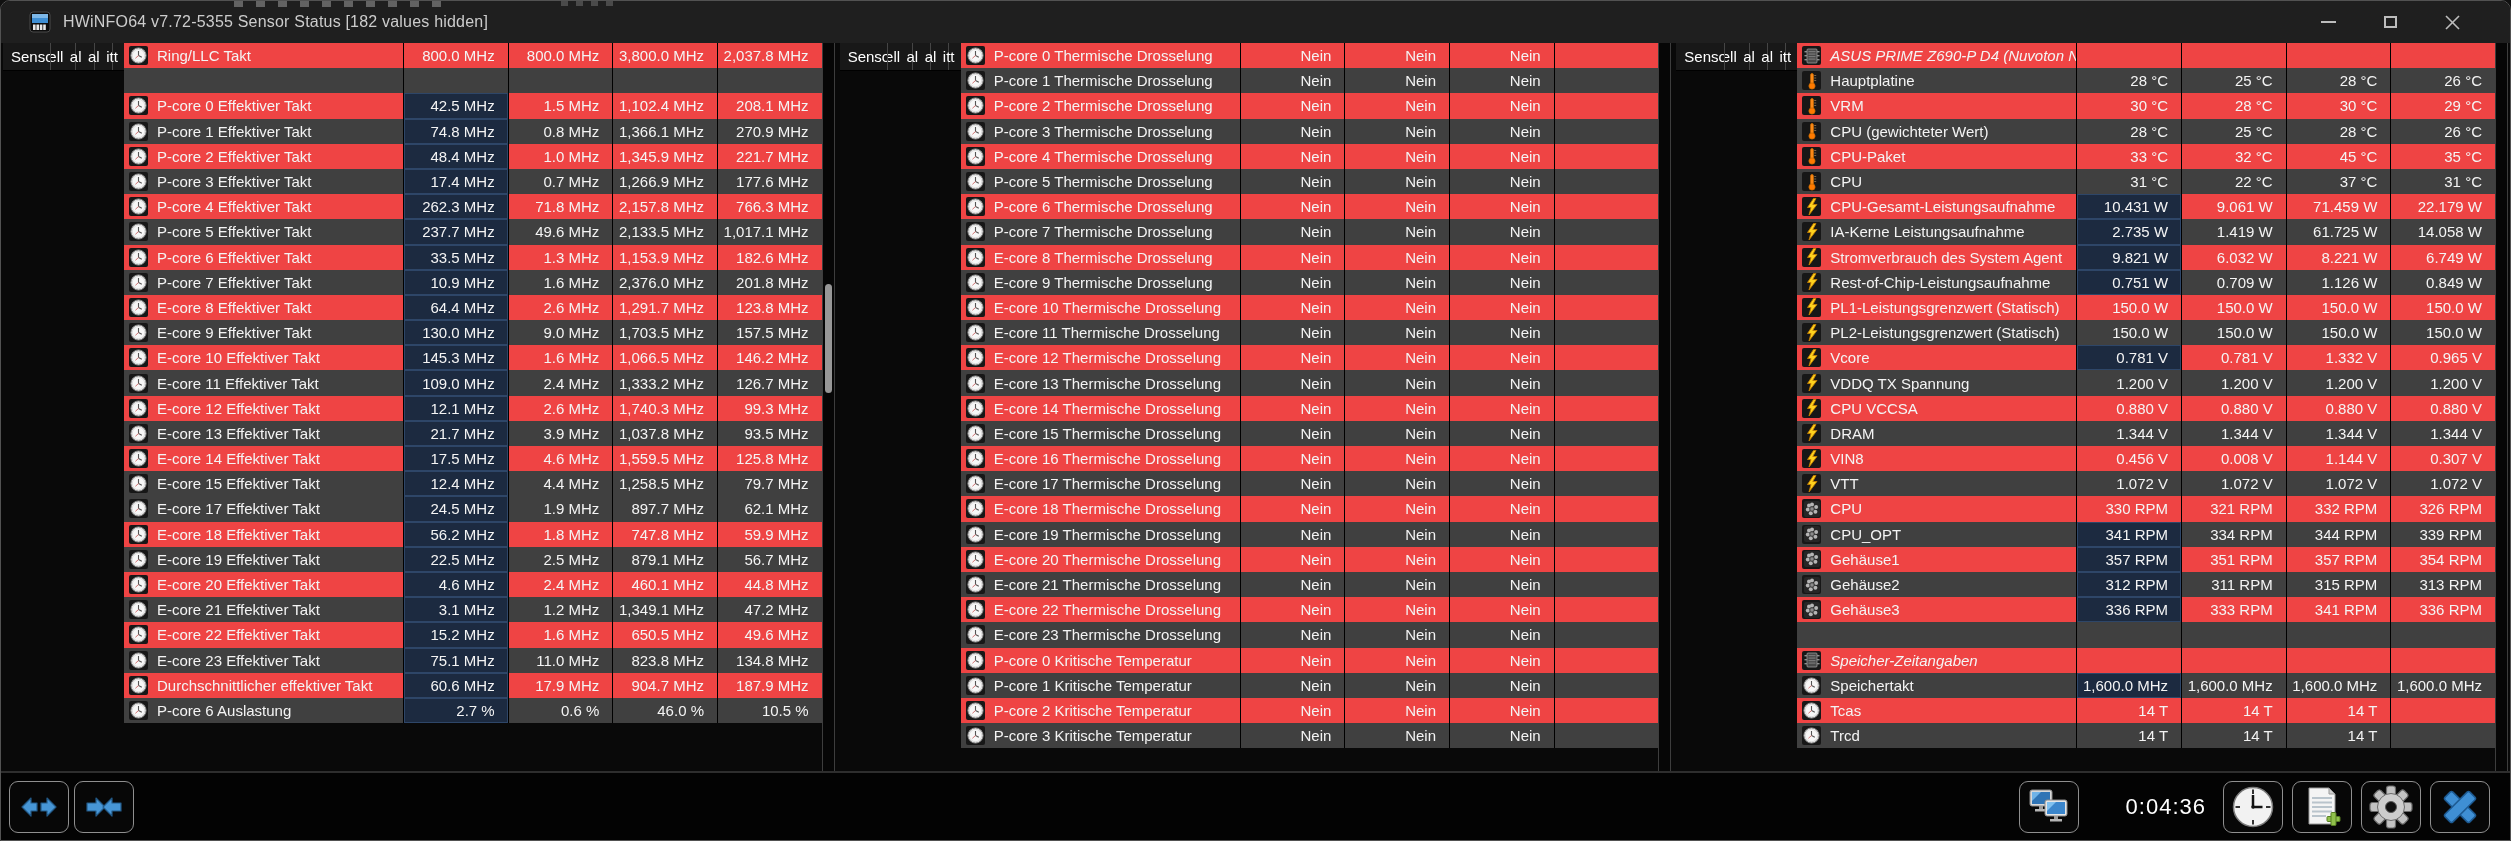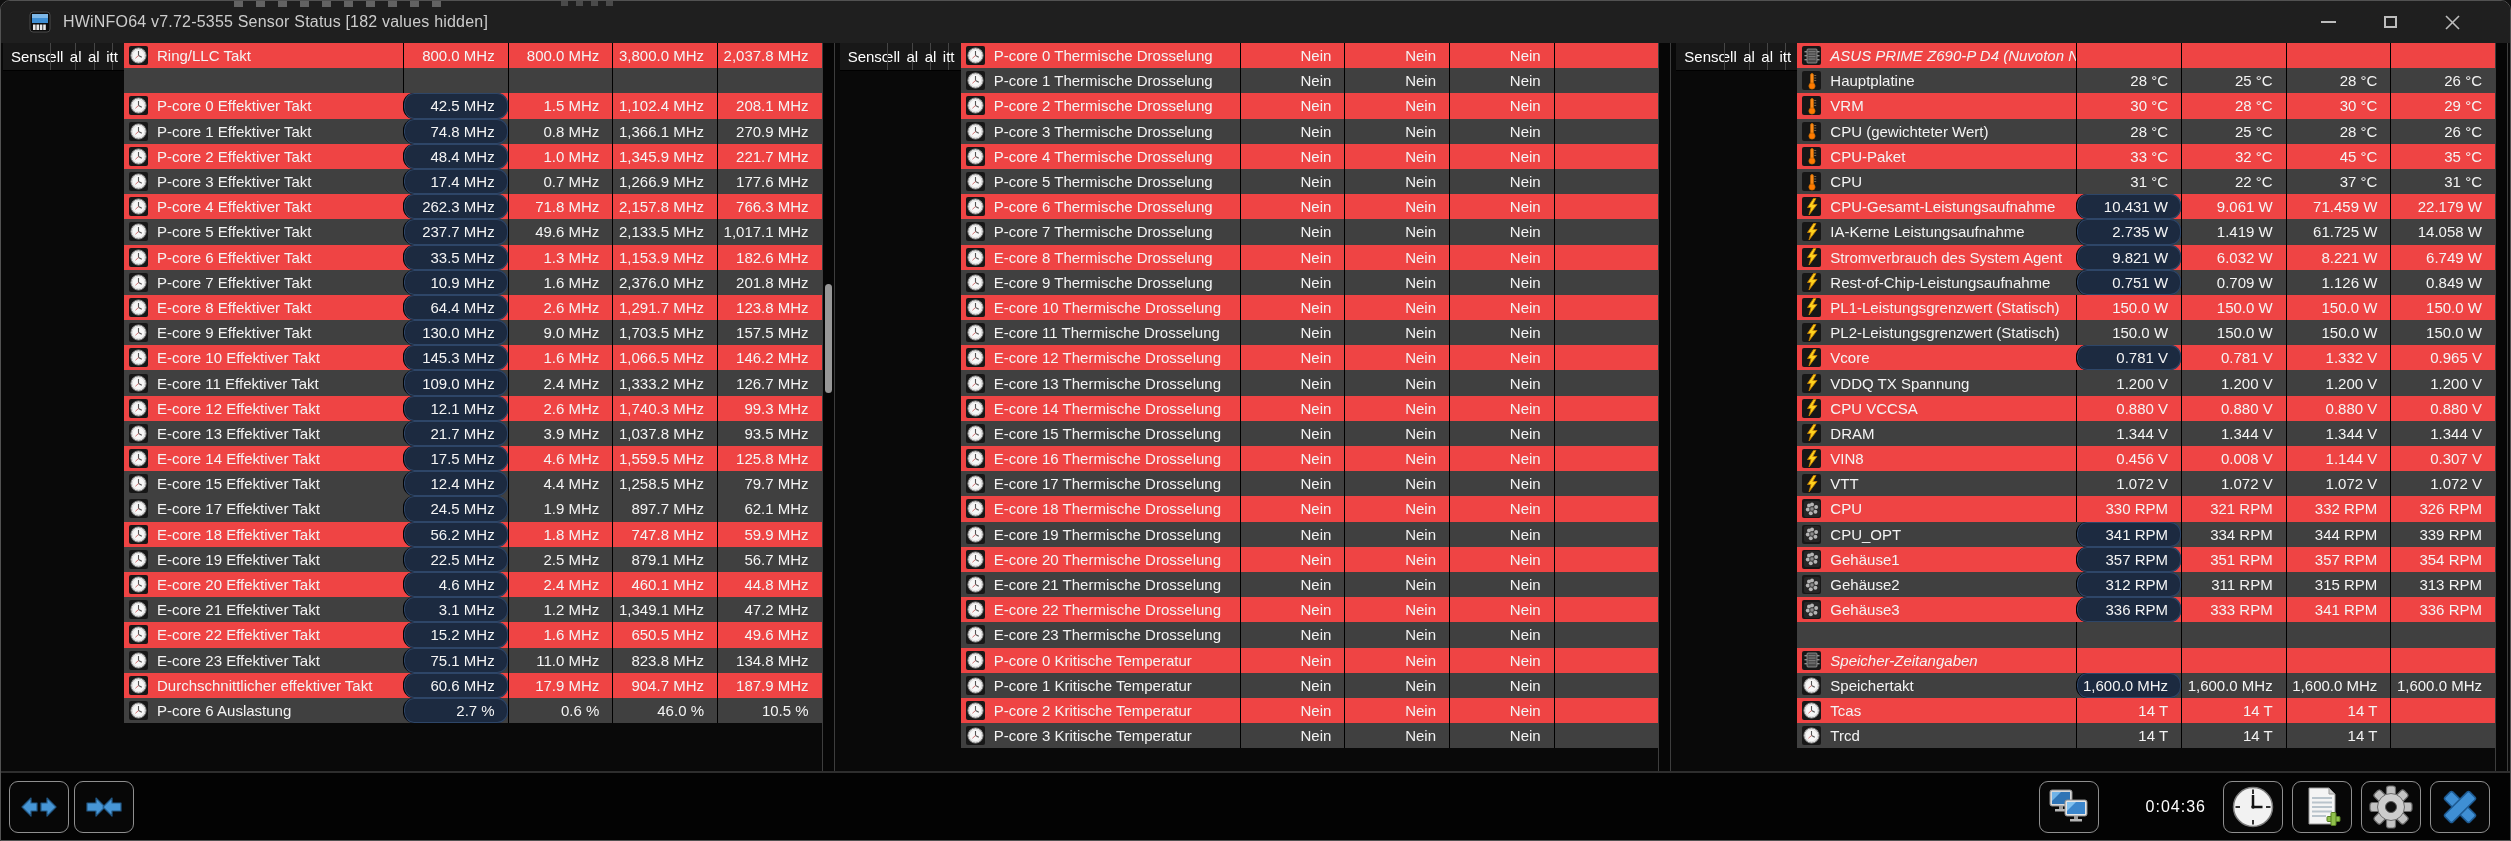--- a/index.html
+++ b/index.html
@@ -25,32 +25,32 @@
   .panel-main { flex:1; min-width:0; display:flex; flex-direction:row; }
   .phead { height:28px; flex:0 0 28px; display:grid; grid-template-columns:40% 15% 15% 15% 15%; background:#181818; border-bottom:1px solid #000; }
   .phcell { color:#ffffff; font-size:15px; display:flex; align-items:center; justify-content:flex-end; padding:0 12px; border-right:1px solid #454545; white-space:nowrap; overflow:hidden; }
   .phcell.first { justify-content:flex-start; padding-left:8px; }
   .rows { flex:1; overflow:hidden; }
   .row { height:25.2px; display:grid; grid-template-columns:40% 15% 15% 15% 15%; }
   .row.light { background:#ef4444; }
   .row.dark  { background:#404040; }
   .cell { font-size:15px; color:#f4f4f4; display:flex; align-items:center; justify-content:flex-end; padding-right:13px; border-left:1px solid #000; white-space:nowrap; overflow:hidden; }
   .cell.label { justify-content:flex-start; padding-left:5px; padding-right:4px; gap:9px; border-left:none; }
-  .cell.hl { background:#1c2a40; box-shadow:inset 0 0 0 1px #2e4668;border-radius:11px; }
+  .cell.hl { background:#1c2a40; box-shadow:inset 0 0 0 1px #2e4668; }
   .row.section .txt { font-style:italic; }
   .icon-tile { width:19px; height:19px; flex:0 0 19px; display:flex; align-items:center; justify-content:center; background:#171717; border-radius:2px; }
   .gutter { width:13px; flex:0 0 13px; background:#060606; border-left:1px solid #3d3d3d; border-right:1px solid #3d3d3d; position:relative; }
   .thumb { position:absolute; left:2px; width:7px; border-radius:4px; background:#979797; }
 
   
   .toolbar { flex:1; border-top:2px solid #2e2e2e; background:#030303; display:flex; align-items:center; padding:0 8px; }
   .tbtn { width:60px; height:52px; background:#070707; border:1px solid #8f8f8f; border-radius:9px; display:flex; align-items:center; justify-content:center; cursor:default; }
   .left-group { display:flex; gap:5px; }
   .right-group { margin-left:auto; display:flex; align-items:center; gap:9px; margin-right:12px; }
-  .uptime { color:#ffffff; font-size:16px; margin:0 8px 0 38px; letter-spacing:1px; }
+  .uptime { color:#ffffff; font-size:22px; margin:0 8px 0 38px; letter-spacing:1px; }
 </style>
 </head>
 <body>
 
 <div class="window">
 
   <div class="titlebar">
     <span class="app-icon">
       <svg width="22" height="22" viewBox="0 0 22 22">
           <rect x="1" y="1" width="20" height="20" rx="3" fill="#0d0d0d" stroke="#4a4a4a"></rect>

